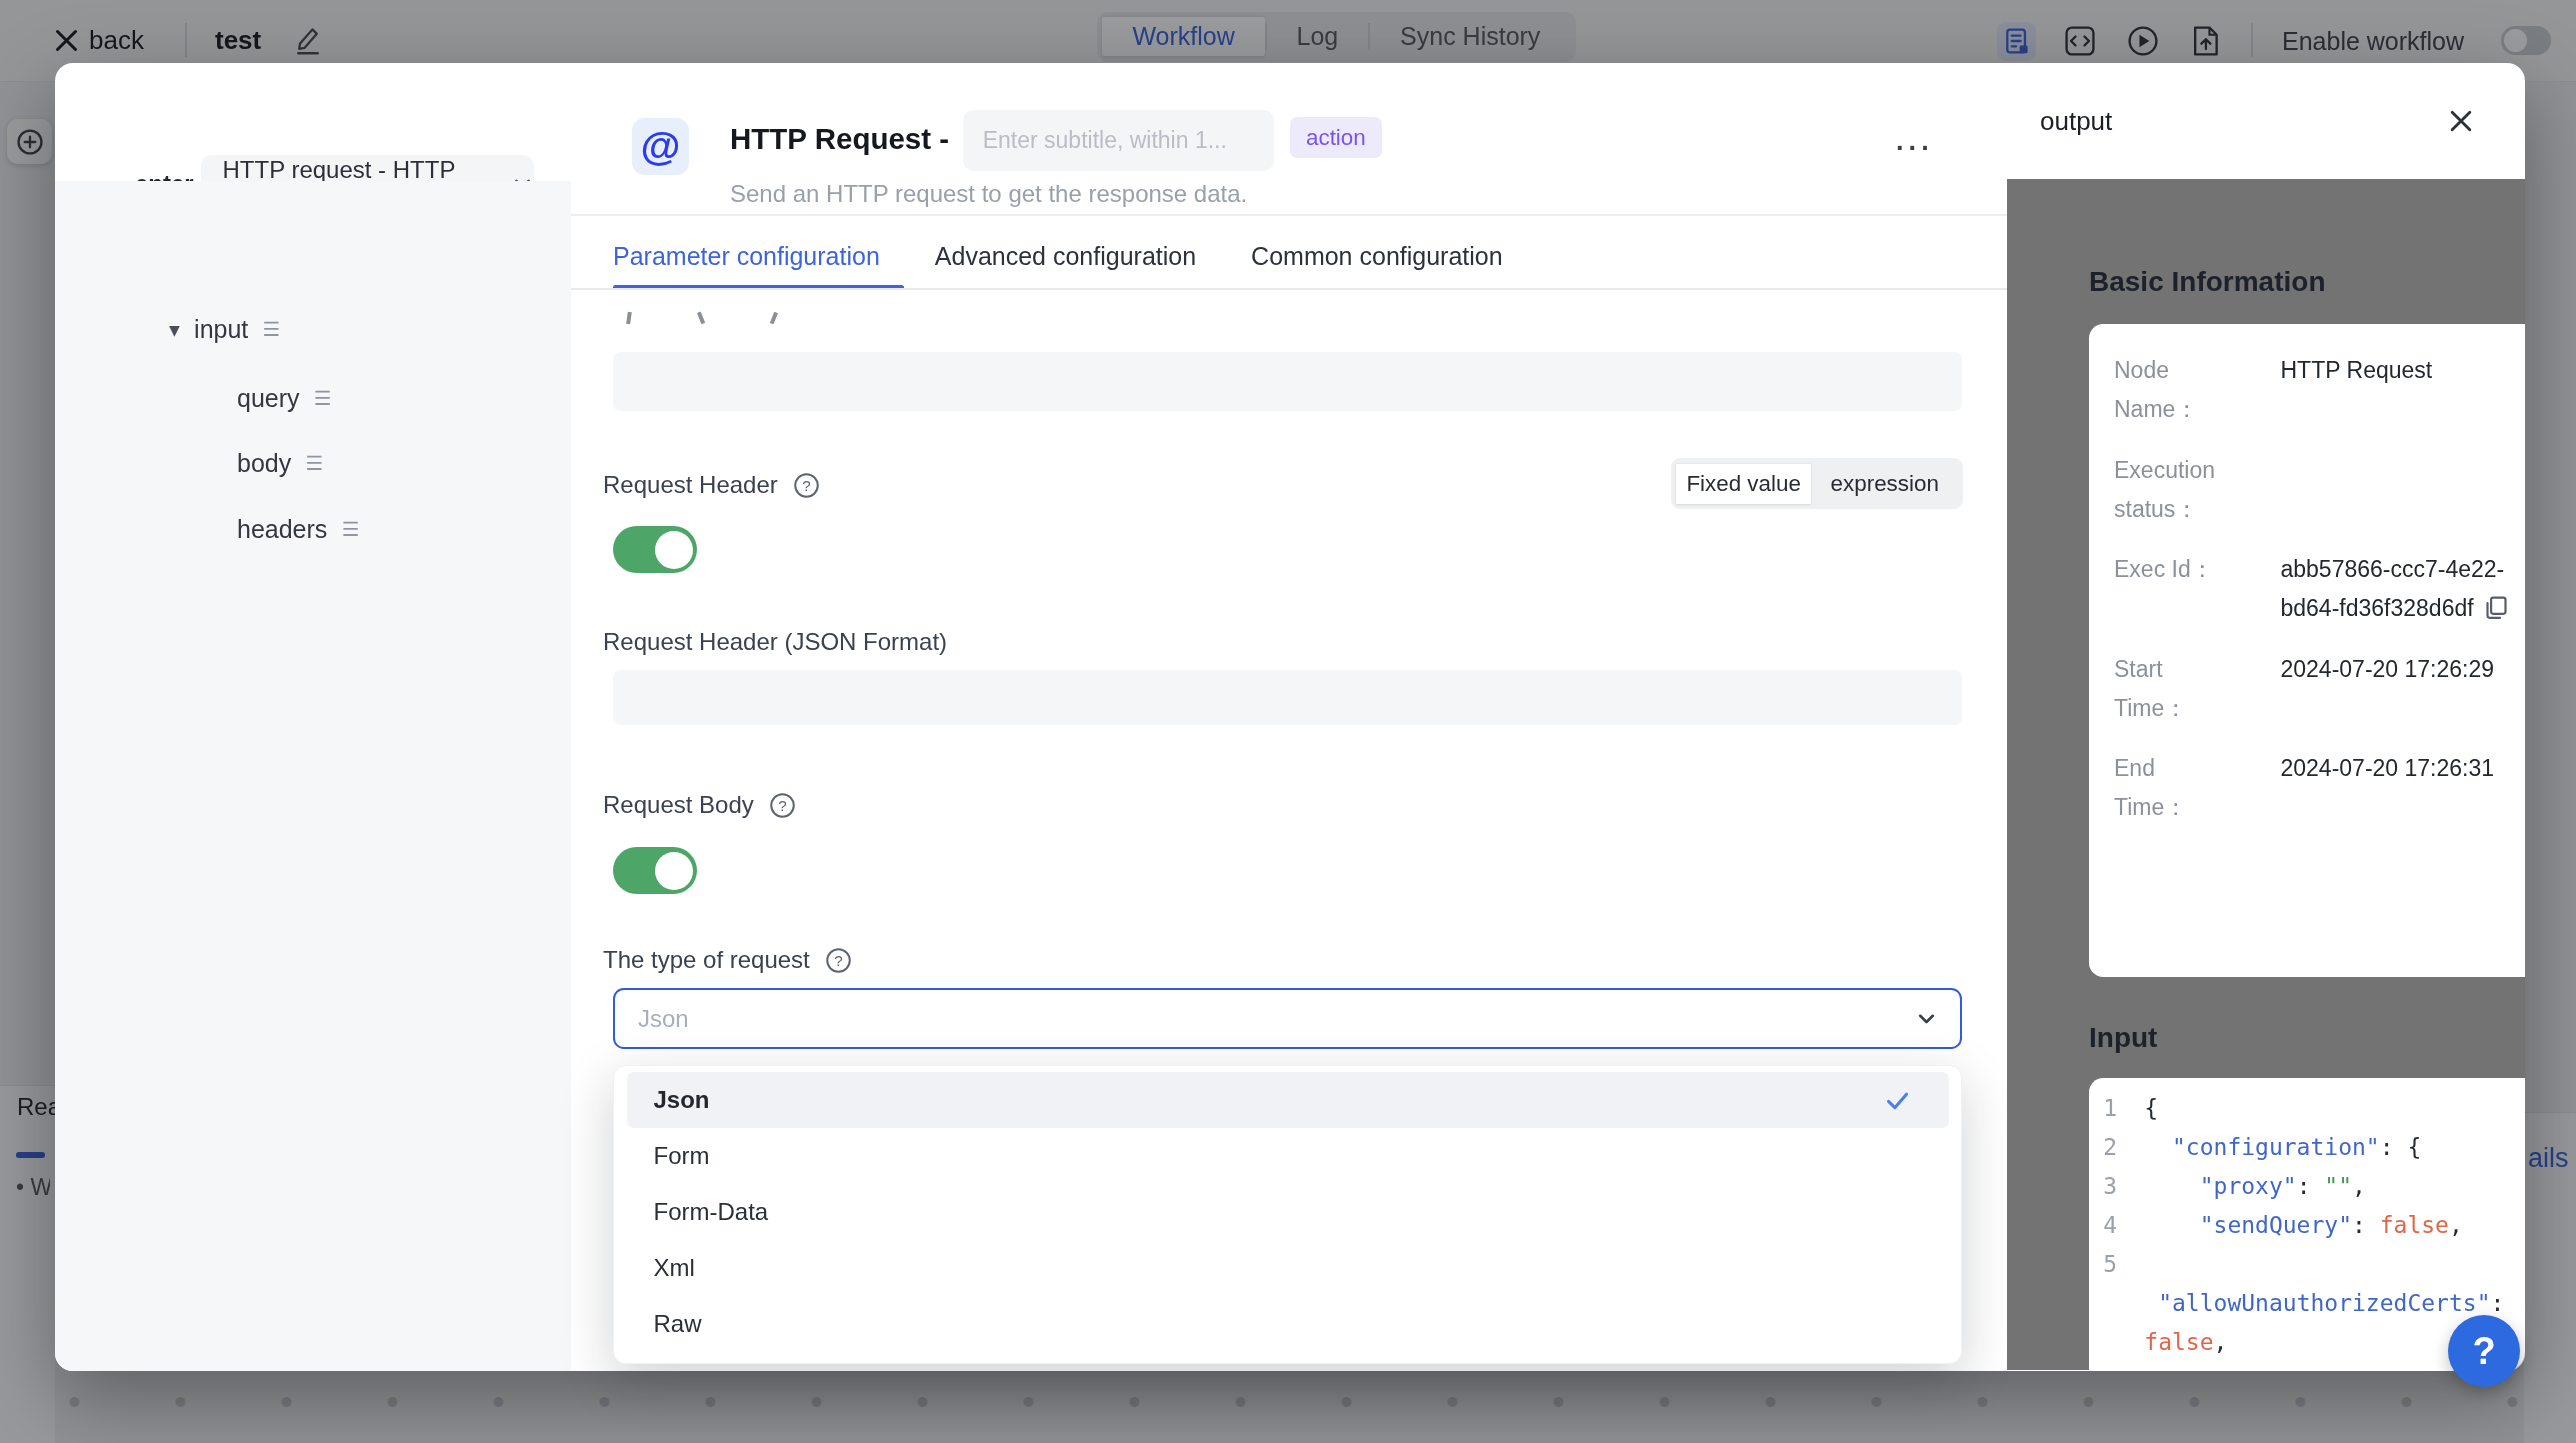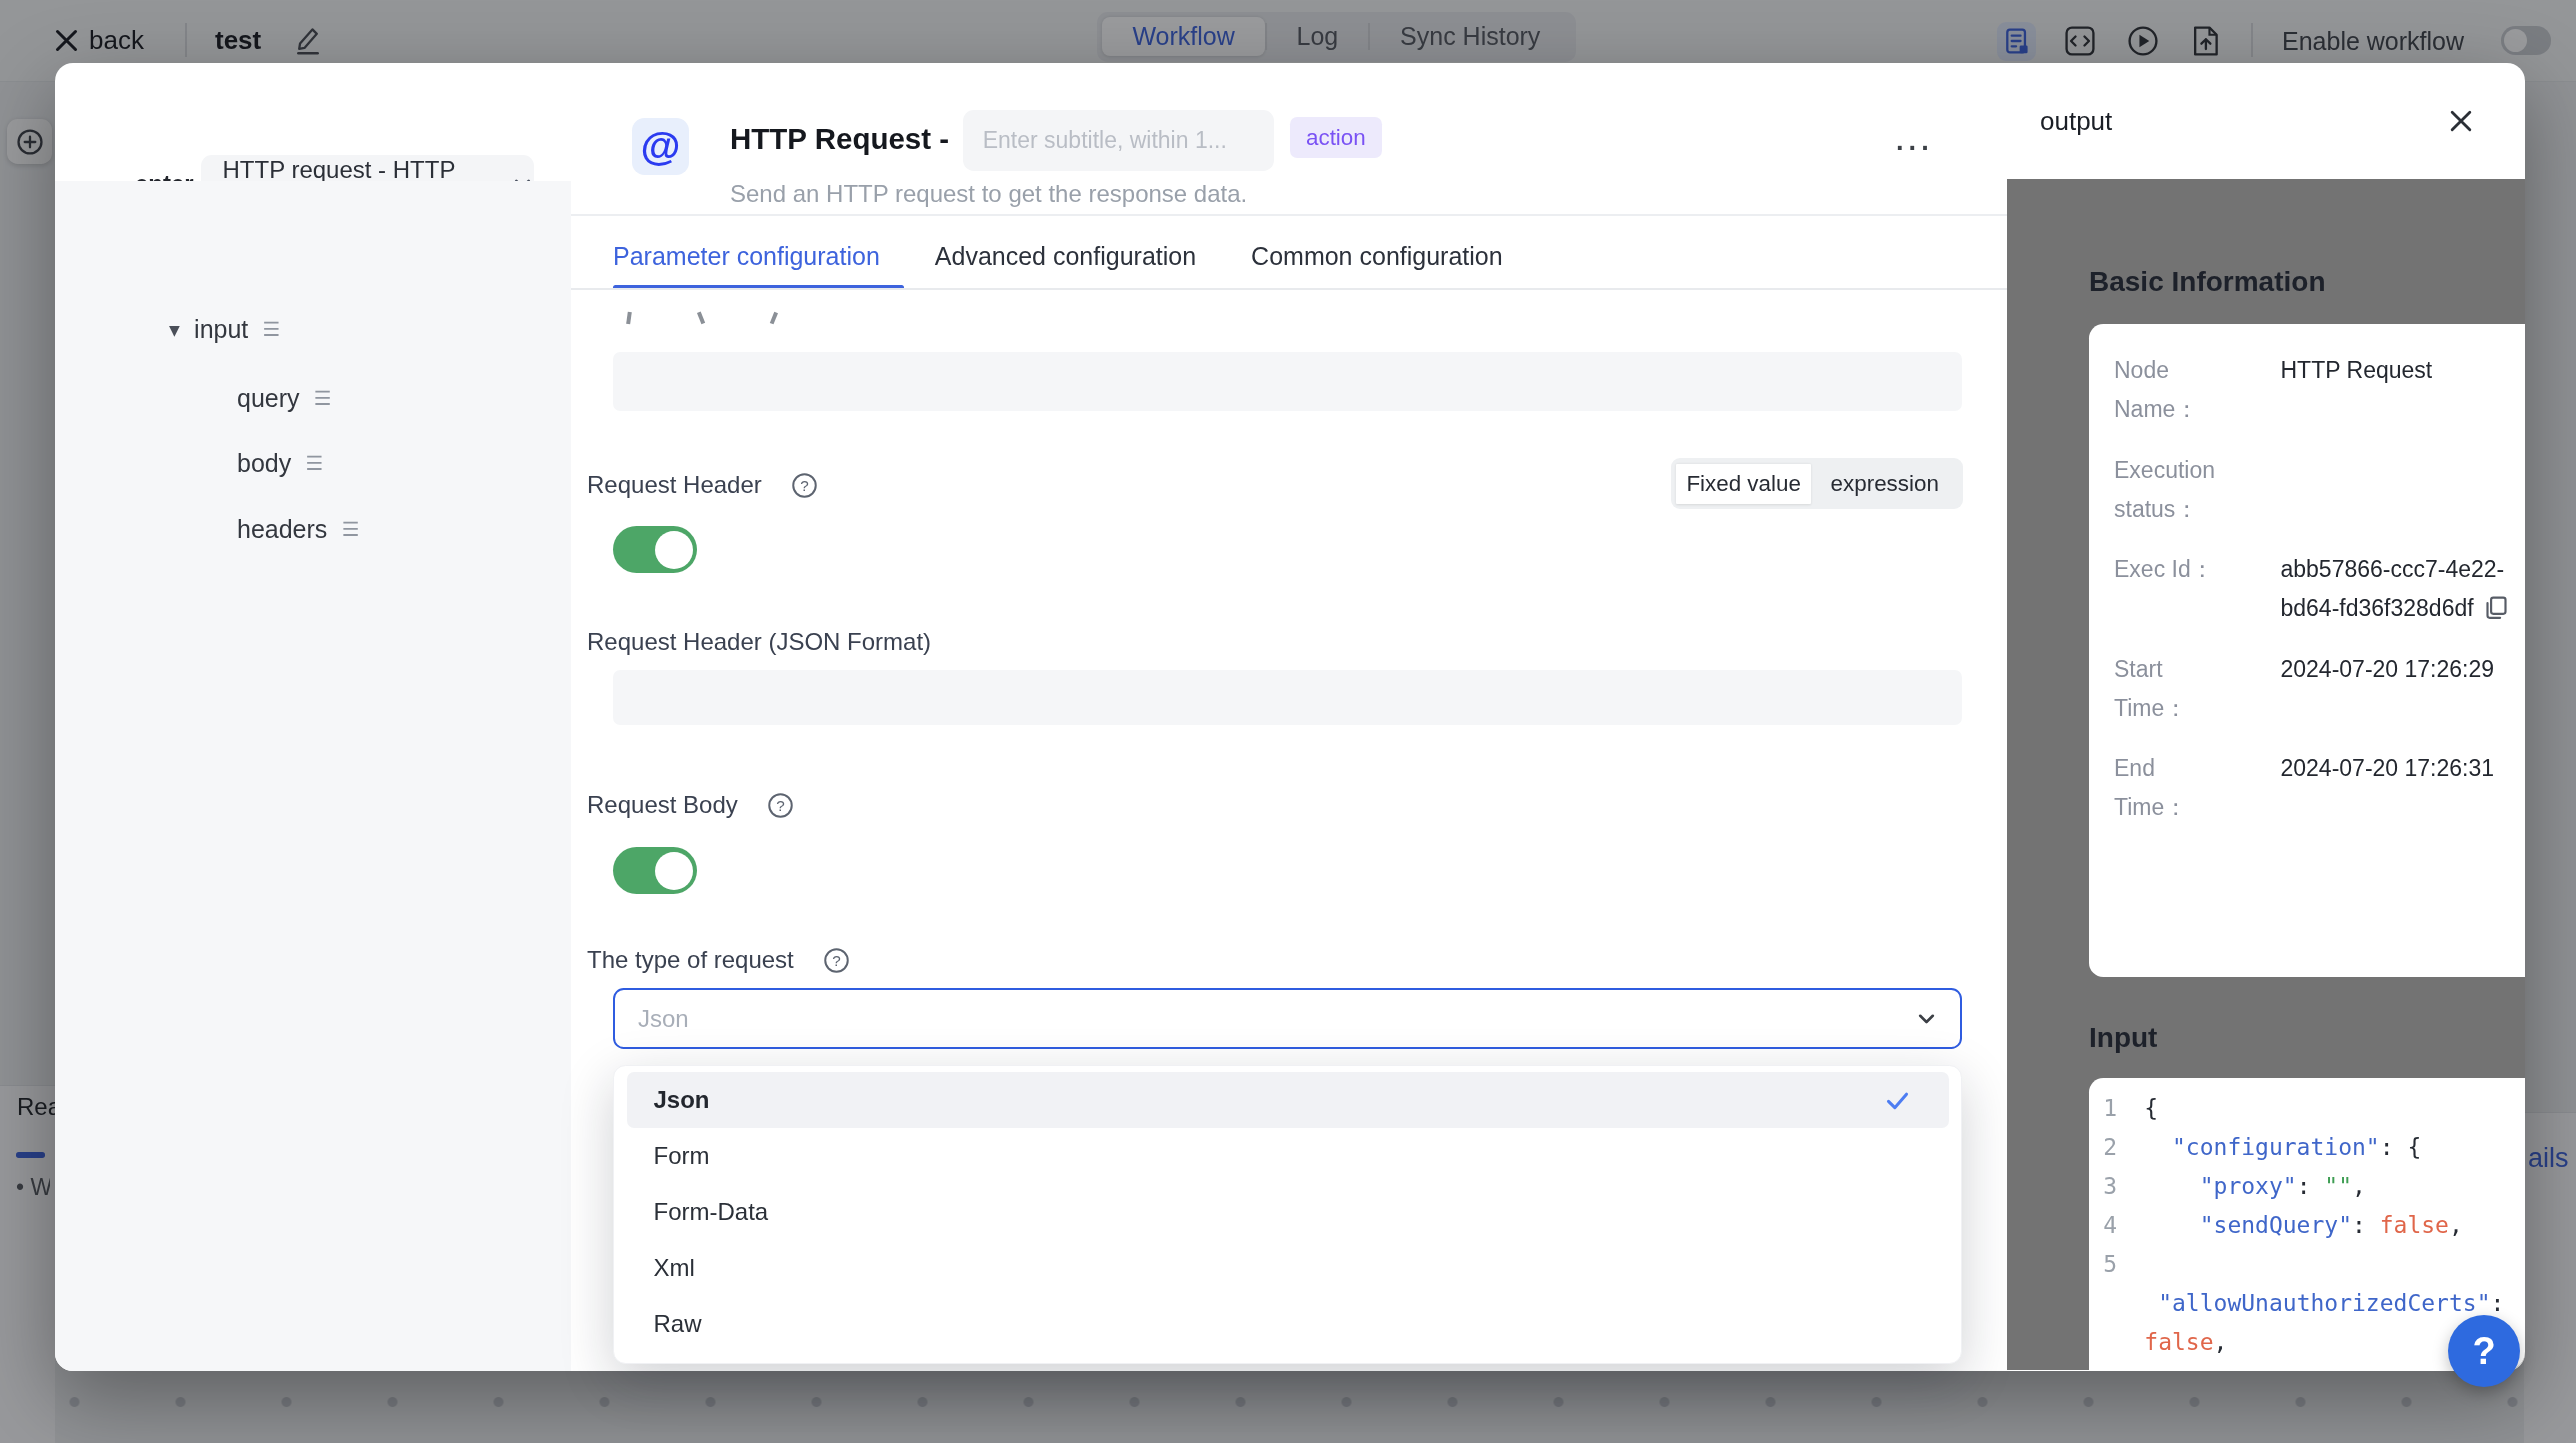--- a/index.html
+++ b/index.html
@@ -8,21 +8,21 @@
   
   #canvas{position:absolute;inset:0;background:#eef0f2;
     background-image:radial-gradient(circle,#c7cad0 4.5px,transparent 5.4px);
     background-size:106px 106px;background-position:21.5px 77px;}
   #topbar{position:absolute;left:0;top:0;width:2576px;height:81px;background:#f5f6f7;
     border-bottom:1.8px solid #e6e8eb;}
   .tb-text{position:absolute;top:25px;font-size:26px;color:#1a1d23;}
   #tb-divider{position:absolute;left:185px;top:23px;width:1.8px;height:34px;background:#d9dbde;}
   #seg{position:absolute;left:1097px;top:11.6px;height:50px;background:#e9ebee;border-radius:10.7px;
     display:flex;align-items:center;padding:0 5.4px;}
-  .seg-tab{font-size:25px;color:#565a62;padding:0 30px;height:39px;display:flex;align-items:center;border-radius:8px;}
+  .seg-tab{font-size:25px;color:#565a62;padding:0 30px;height:39px;display:flex;align-items:center;border-radius:2px;}
   .seg-tab.active{background:#ffffff;color:#3d63dd;box-shadow:0 0.9px 3.6px rgba(0,0,0,.12);}
   .seg-sep{width:1.8px;height:27px;background:#d6d8db;}
   .tb-icon{position:absolute;top:21.5px;width:39px;height:39px;display:flex;align-items:center;justify-content:center;}
   #tb-icon-panel{left:1997px;background:#e2eafc;border-radius:9px;}
   #tb-icon-code{left:2060px;} #tb-icon-play{left:2123px;} #tb-icon-publish{left:2185px;}
   #tb-divider2{position:absolute;left:2251px;top:23px;width:1.8px;height:34px;background:#d9dbde;}
   #enable-label{position:absolute;left:2282px;top:27px;font-size:25px;color:#41454c;}
   #tb-toggle{position:absolute;left:2501px;top:26px;width:50px;height:29px;border-radius:14.3px;background:#c9ccd1;}
   #tb-toggle .knob{position:absolute;left:2.7px;top:2.7px;width:23px;height:23px;border-radius:50%;background:#fff;}
   #plus-fab{position:absolute;left:7.2px;top:119px;width:45px;height:45px;background:#fff;border-radius:10.7px;
@@ -61,21 +61,21 @@
   #header-divider{position:absolute;left:516px;top:151px;width:1490px;height:1.8px;background:#eceef1;}
   
   #cfg-tabs{position:absolute;left:558px;top:179px;display:flex;gap:55px;font-size:25px;}
   .cfg-tab{color:#2c313b;padding-bottom:21.5px;}
   .cfg-tab.active{color:#3d63dd;font-weight:500;}
   #tab-underline{position:absolute;left:558px;top:222px;width:291px;height:5.4px;background:#3d63dd;border-radius:2.7px;}
   #tabs-divider{position:absolute;left:516px;top:225px;width:1490px;height:1.8px;background:#e8eaed;}
   
   .frag{position:absolute;width:3.6px;height:11.6px;background:#8b9097;top:249px;}
   #scroll-box-1{position:absolute;left:558px;top:289px;width:1349px;height:59px;background:#f5f6f8;border-radius:7.2px;}
-  .form-label{position:absolute;left:532px;display:flex;align-items:center;gap:29px;font-size:24px;font-weight:500;color:#3a4150;}
+  .form-label{position:absolute;left:548px;display:flex;align-items:center;gap:15px;font-size:24px;font-weight:500;color:#3a4150;}
   #value-mode{position:absolute;left:1616px;top:395px;width:292px;height:51px;background:#eef0f2;border-radius:9px;
     display:flex;align-items:center;padding:0;}
   #value-mode .pill{height:40px;margin-left:5.4px;padding:0 10px;background:#fff;border-radius:1px;
     display:flex;align-items:center;font-size:22.4px;color:#272b33;box-shadow:0 0.9px 2.7px rgba(0,0,0,.10);}
   #value-mode .plain{padding:0 19.7px;font-size:22.4px;color:#272b33;}
   .toggle-on{position:absolute;left:558px;width:84px;height:47px;border-radius:24px;background:#4da667;}
   .toggle-on .knob{position:absolute;right:4.5px;top:4.5px;width:38px;height:38px;border-radius:50%;background:#fff;}
   #textarea-1{position:absolute;left:558px;top:607px;width:1349px;height:55px;background:#f5f6f8;border-radius:7.2px;}
   #type-select{position:absolute;left:558px;top:925px;width:1349px;height:61px;background:#fff;
     border:2.7px solid #2f5ce0;border-radius:10.7px;box-sizing:border-box;display:flex;align-items:center;justify-content:space-between;}

